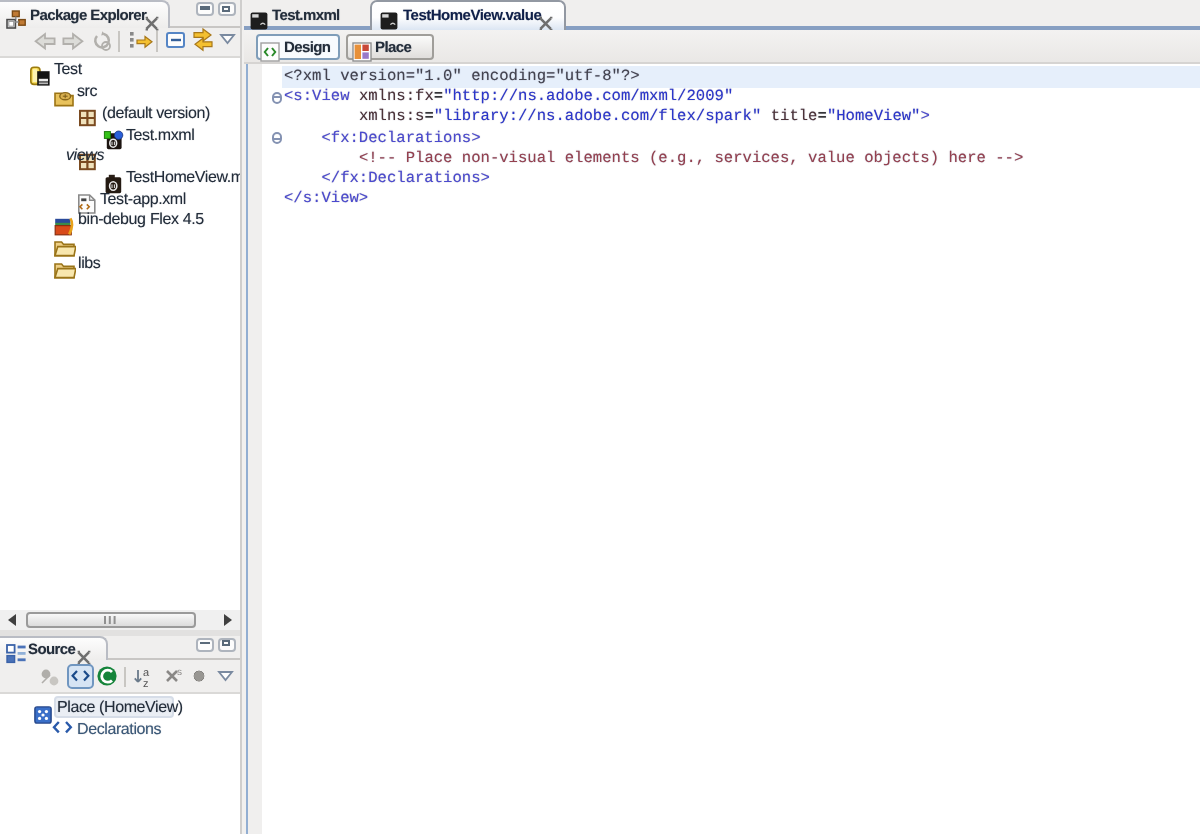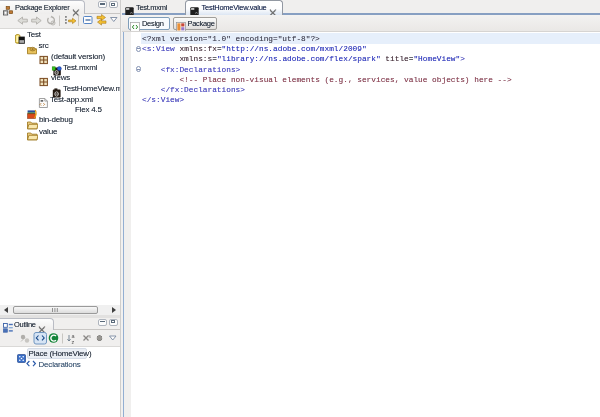--- a/index.html
+++ b/index.html
@@ -1,19 +1,19 @@
 <!DOCTYPE html>
 <html><head>
 <meta charset="utf-8">
 <style>
   html,body{margin:0;padding:0;}
   #win{position:relative;width:600px;height:417px;background:#fff;
        font-family:"Liberation Sans",sans-serif;overflow:hidden;}
   .abs{position:absolute;}
-  .uitxt{font-size:7.5px;letter-spacing:-0.3px;color:#232d3a;white-space:nowrap;text-shadow:0 0 0.5px rgba(40,50,70,0.45);}
+  .uitxt{font-size:7.5px;letter-spacing:-0.3px;color:#232d3a;white-space:nowrap;text-shadow:0 0 0.5px rgba(40,50,70,0.45);font-weight:bold;}
   .tree{font-size:8px;letter-spacing:-0.2px;color:#232d3a;white-space:nowrap;text-shadow:0 0 0.5px rgba(40,50,70,0.4);}
 </style>
 </head>
 <body>
 <div id="win">
 
   <div class="abs" style="left:0;top:0;width:121px;height:417px;background:#f0efee;"></div>
 
   <div class="abs" style="left:0;top:0;width:121px;height:12.5px;background:#f0efee;border-bottom:1px solid #c8c6c4;"></div>
   <div class="abs" style="left:0;top:0;width:85px;height:13.5px;background:linear-gradient(#fdfdfd,#eeedec);border:1px solid #b9bcc4;border-left:none;border-bottom:none;border-radius:0 4px 0 0;box-sizing:border-box;"></div>
@@ -90,21 +90,21 @@
         <path d="M5.6 5.4 v2.4" stroke="#1c1410" stroke-width="0.8"></path>
         <path d="M5 5.8 v1.8 M6.2 5.8 v1.8" stroke="#e8e8e8" stroke-width="0.5"></path>
         <rect x="1.2" y="0.8" width="3" height="3.4" fill="#35c218" stroke="#1b7a0a" stroke-width="0.5"></rect>
         <circle cx="8.3" cy="2.6" r="2.1" fill="#2a5fd8" stroke="#16317a" stroke-width="0.4"></circle>
       </svg></div>
     <div class="abs tree" style="left:63px;top:62.5px;">Test.mxml</div>
     <div class="abs" style="left:39px;top:72.9px;width:11px;height:10px;"><svg width="10" height="10" viewBox="0 0 10 10">
         <rect x="1" y="1.4" width="7.4" height="7.2" fill="#f0e2bc" stroke="#7a4a20" stroke-width="1"></rect>
         <path d="M1 5 H8.4 M4.7 1.4 V8.6" stroke="#7a4a20" stroke-width="1.1"></path>
       </svg></div>
-    <div class="abs tree" style="left:51px;top:73.2px;">views</div>
+    <div class="abs tree" style="left:33px;top:73.2px;font-style:italic;">views</div>
     <div class="abs" style="left:51px;top:83.6px;width:11px;height:10px;"><svg width="11" height="10" viewBox="0 0 11 10">
         <rect x="3.4" y="0.4" width="3" height="1.6" fill="#2a2018"></rect>
         <rect x="1.8" y="1.6" width="7.8" height="8" rx="0.8" fill="#241a12"></rect>
         <ellipse cx="5.6" cy="6" rx="1.8" ry="2.1" fill="none" stroke="#e8e8e8" stroke-width="0.8"></ellipse>
         <path d="M5.6 4.6 v2.8" stroke="#241a12" stroke-width="0.9"></path>
         <path d="M5 5.2 v1.8 M6.2 5.2 v1.8" stroke="#e8e8e8" stroke-width="0.5"></path>
       </svg></div>
     <div class="abs tree" style="left:63px;top:83.9px;">TestHomeView.m</div>
     <div class="abs" style="left:38px;top:94.3px;width:11px;height:10px;"><svg width="11" height="10" viewBox="0 0 11 10">
         <path d="M1.4 0.5 h5.4 l2.6 2.6 v6.4 h-8 Z" fill="#fcfcfc" stroke="#8a8a8a" stroke-width="0.8"></path>
@@ -117,44 +117,44 @@
         <rect x="0.6" y="1.4" width="7.6" height="2.2" fill="#2a4a9a"></rect>
         <rect x="0.6" y="3.4" width="7.6" height="1.6" fill="#3a8a4a"></rect>
         <rect x="0.6" y="4.8" width="8" height="4.6" fill="#d84a1a" stroke="#8a2e0e" stroke-width="0.6"></rect>
         <path d="M8.2 1.2 q2 3 -0.6 8" stroke="#e8a21a" fill="none" stroke-width="1.3"></path>
       </svg></div>
     <div class="abs tree" style="left:39px;top:105.3px;padding-left:36px;">Flex 4.5</div>
     <div class="abs" style="left:27px;top:115.8px;width:11px;height:10px;"><svg width="11" height="10" viewBox="0 0 11 10">
         <path d="M0.5 8.8 L0.5 2 L3.8 2 L4.8 3.2 L10 3.2 L10 8.8 Z" fill="#eecf86" stroke="#9a7418" stroke-width="0.8"></path>
         <path d="M0.5 8.8 L1.9 4.3 L10.9 4.3 L10 8.8 Z" fill="#f8e7ae" stroke="#9a7418" stroke-width="0.8"></path>
       </svg></div>
-    <div class="abs tree" style="left:39px;top:115px;">bin-debug</div>
+    <div class="abs tree" style="left:39px;top:105px;">bin-debug</div>
     <div class="abs" style="left:27px;top:126.5px;width:11px;height:10px;"><svg width="11" height="10" viewBox="0 0 11 10">
         <path d="M0.5 8.8 L0.5 2 L3.8 2 L4.8 3.2 L10 3.2 L10 8.8 Z" fill="#eecf86" stroke="#9a7418" stroke-width="0.8"></path>
         <path d="M0.5 8.8 L1.9 4.3 L10.9 4.3 L10 8.8 Z" fill="#f8e7ae" stroke="#9a7418" stroke-width="0.8"></path>
       </svg></div>
-    <div class="abs tree" style="left:39px;top:126.8px;">value</div>
+    <div class="abs tree" style="left:39px;top:126.8px;">libs</div>
 
   <div class="abs" style="left:0;top:304.5px;width:120px;height:10.5px;background:#f0f0f0;"></div>
   <div class="abs" style="left:4px;top:306.5px;width:0;height:0;border-top:3px solid transparent;border-bottom:3px solid transparent;border-right:4px solid #404040;"></div>
   <div class="abs" style="left:112px;top:306.5px;width:0;height:0;border-top:3px solid transparent;border-bottom:3px solid transparent;border-left:4px solid #404040;"></div>
   <div class="abs" style="left:13px;top:305.5px;width:85px;height:8.6px;background:linear-gradient(#f8f8f8,#dcdcdc);border:1px solid #9a9a9a;border-radius:2px;box-sizing:border-box;"></div>
   <div class="abs" style="left:52px;top:308px;width:1.2px;height:4px;background:#909090;box-shadow:2.4px 0 0 #909090,4.8px 0 0 #909090;"></div>
 
   <div class="abs" style="left:0;top:315px;width:121px;height:2.5px;background:#e2e1e0;"></div>
   <div class="abs" style="left:0;top:317.5px;width:121px;height:12.5px;background:#f0efee;border-bottom:1px solid #c8c6c4;box-sizing:border-box;"></div>
   <div class="abs" style="left:0;top:317.5px;width:54px;height:12.5px;background:linear-gradient(#fdfdfd,#eeedec);border:1px solid #b9bcc4;border-left:none;border-bottom:none;border-radius:0 4px 0 0;box-sizing:border-box;"></div>
   <div class="abs" style="left:3px;top:319px;width:10px;height:10px;"><svg width="10" height="10" viewBox="0 0 10 10">
         <rect x="0.5" y="0.5" width="3.8" height="3.8" fill="#fff" stroke="#3a62a8" stroke-width="0.9"></rect>
         <rect x="0.5" y="5.8" width="3.8" height="3.4" fill="#4a72b8" stroke="#3a62a8" stroke-width="0.7"></rect>
         <rect x="5.8" y="0.8" width="4" height="1.4" fill="#4a72b8"></rect>
         <rect x="5.8" y="4" width="4" height="1.4" fill="#90b0d8"></rect>
         <rect x="5.8" y="7.2" width="4" height="1.4" fill="#4a72b8"></rect>
       </svg></div>
-  <div class="abs uitxt" style="left:14px;top:320px;">Outline</div>
+  <div class="abs uitxt" style="left:14px;top:320px;">Source</div>
   <div class="abs" style="left:38px;top:320px;width:8px;height:8px;"><svg width="8" height="8" viewBox="0 0 8 8">
         <path d="M1.2 1.2 L6.4 6.4 M6.4 1.2 L1.2 6.4" stroke="#6f6f6f" stroke-width="1.3"></path>
         <path d="M0.8 0.8 h1.2 M6 0.8 h1.2 M0.8 6.8 h1.2 M6 6.8 h1.2" stroke="#6f6f6f" stroke-width="0.8"></path>
       </svg></div>
   <div class="abs" style="left:98px;top:318.5px;width:9px;height:7px;background:#fcfcfc;border:1px solid #aeb4bd;border-radius:2px;box-sizing:border-box;"></div>
   <div class="abs" style="left:100px;top:320.7px;width:5px;height:1.4px;background:#5a6a7a;"></div>
   <div class="abs" style="left:109px;top:318.5px;width:9px;height:7px;background:#fcfcfc;border:1px solid #aeb4bd;border-radius:2px;box-sizing:border-box;"></div>
   <div class="abs" style="left:111px;top:320.1px;width:4.4px;height:3.2px;border:1px solid #5a6a7a;box-sizing:border-box;"></div>
 
   <div class="abs" style="left:18px;top:332px;width:102px;height:14px;"><svg width="102" height="14" viewBox="0 0 102 14">
@@ -227,21 +227,21 @@
         <path d="M4 3 L2.4 5 L4 7 M6 3 L7.6 5 L6 7" stroke="#2a8a2a" fill="none" stroke-width="1"></path>
       </svg></div>
   <div class="abs uitxt" style="left:142px;top:19px;">Design</div>
   <div class="abs" style="left:172.5px;top:16.5px;width:44px;height:13px;background:linear-gradient(#fbfbfa,#e0dedc);border:1px solid #a09e9a;border-radius:2px;box-sizing:border-box;"></div>
   <div class="abs" style="left:175.5px;top:18px;width:10px;height:10px;"><svg width="10" height="10" viewBox="0 0 10 10">
         <rect x="0.5" y="0.5" width="9" height="9" fill="#fdfdfd" stroke="#909090" stroke-width="0.7"></rect>
         <rect x="1.3" y="1.3" width="3.2" height="7.2" fill="#e89038"></rect>
         <rect x="5.2" y="1.3" width="3.2" height="3.2" fill="#c84838"></rect>
         <rect x="5.2" y="5.2" width="3.2" height="3.2" fill="#9878c8"></rect>
       </svg></div>
-  <div class="abs uitxt" style="left:187.5px;top:19px;">Package</div>
+  <div class="abs uitxt" style="left:187.5px;top:19px;">Place</div>
 
   <div class="abs" style="left:124.4px;top:31.8px;width:475.6px;height:385.2px;background:#ffffff;"></div>
   <div class="abs" style="left:124.4px;top:31.8px;width:6.6px;height:385.2px;background:#f0efee;"></div>
   <div class="abs" style="left:122px;top:31.2px;width:478px;height:1px;background:#d6d4d2;"></div>
   <div class="abs" style="left:141.3px;top:33.4px;width:458.7px;height:10.2px;background:#e6effb;"></div>
 
   <div class="abs" style="left:135.6px;top:46px;width:5.5px;height:5.5px;border:1px solid #8492b2;border-radius:50%;box-sizing:border-box;background:#fff;"></div>
   <div class="abs" style="left:137px;top:48.2px;width:2.7px;height:1px;background:#8492b2;"></div>
   <div class="abs" style="left:135.6px;top:66.3px;width:5.5px;height:5.5px;border:1px solid #8492b2;border-radius:50%;box-sizing:border-box;background:#fff;"></div>
   <div class="abs" style="left:137px;top:68.5px;width:2.7px;height:1px;background:#8492b2;"></div>

